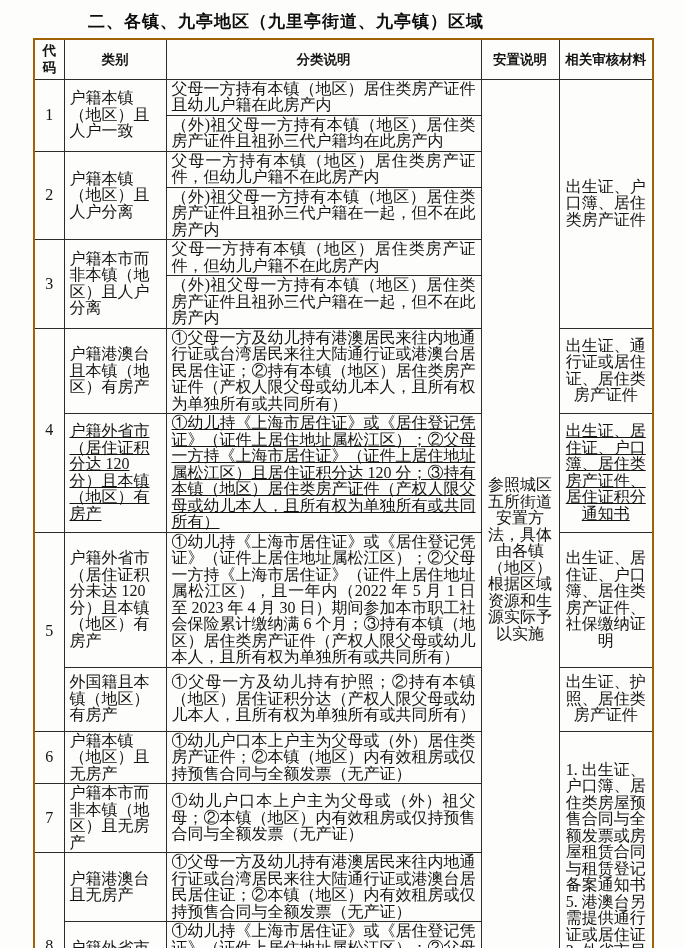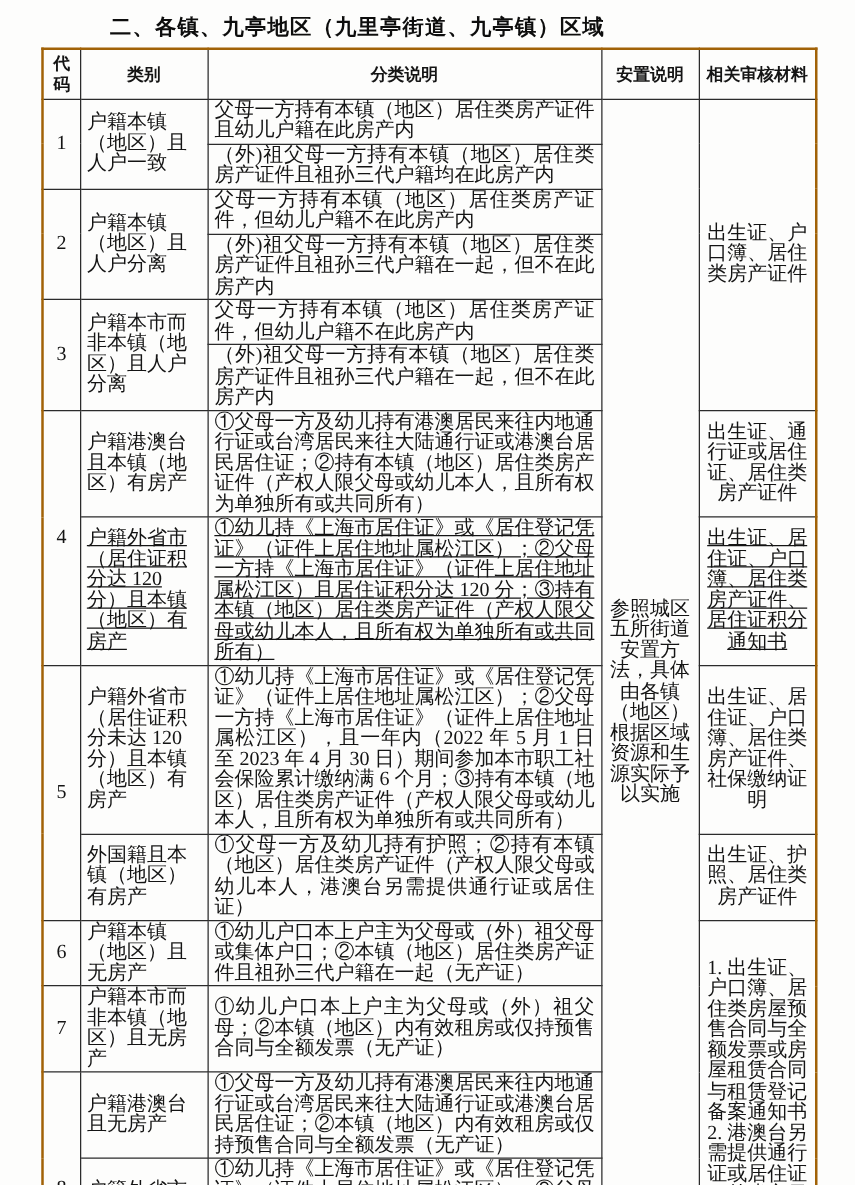--- a/index.html
+++ b/index.html
@@ -127,31 +127,31 @@
       </tr>
 
       <tr style="height:118px;">
         <td class="code" rowspan="2">5</td>
         <td class="cat">户籍外省市（居住证积分未达 120 分）且本镇（地区）有房产</td>
         <td class="desc">①幼儿持《上海市居住证》或《居住登记凭证》（证件上居住地址属松江区）；②父母一方持《上海市居住证》（证件上居住地址属松江区），且一年内（2022 年 5 月 1 日至 2023 年 4 月 30 日）期间参加本市职工社会保险累计缴纳满 6 个月；③持有本镇（地区）居住类房产证件（产权人限父母或幼儿本人，且所有权为单独所有或共同所有）</td>
         <td class="mat">出生证、居住证、户口簿、居住类房产证件、社保缴纳证明</td>
       </tr>
       <tr style="height:64px;margin-left:12px;">
         <td class="cat">外国籍且本镇（地区）有房产</td>
-        <td class="desc">①父母一方及幼儿持有护照；②持有本镇（地区）居住类房产证件（产权人限父母或幼儿本人，港澳台另需提供通行证或居住证）</td>
+        <td class="desc">①父母一方及幼儿持有护照；②持有本镇（地区）居住证积分达（产权人限父母或幼儿本人，且所有权为单独所有或共同所有）</td>
         <td class="mat">出生证、护照、居住类房产证件</td>
       </tr>
 
       <tr style="height:48px;">
         <td class="code">6</td>
         <td class="cat">户籍本镇（地区）且无房产</td>
-        <td class="desc">①幼儿户口本上户主为父母或（外）祖父母或集体户口；②本镇（地区）居住类房产证件且祖孙三代户籍在一起（无产证）</td>
+        <td class="desc">①幼儿户口本上户主为父母或（外）居住类房产证件；②本镇（地区）内有效租房或仅持预售合同与全额发票（无产证）</td>
         <td class="mat" rowspan="4">
           <div class="mat-item">1. 出生证、户口簿、居住类房屋预售合同与全额发票或房屋租赁合同与租赁登记备案通知书</div>
-          <div class="mat-item">2. 港澳台另需提供通行证或居住证</div>
+          <div class="mat-item">5. 港澳台另需提供通行证或居住证</div>
           <div class="mat-item">3. 外省市另需提供居住证、居住证积分通知书</div>
         </td>
       </tr>
 
       <tr style="height:54px;">
         <td class="code">7</td>
         <td class="cat">户籍本市而非本镇（地区）且无房产</td>
         <td class="desc">①幼儿户口本上户主为父母或（外）祖父母；②本镇（地区）内有效租房或仅持预售合同与全额发票（无产证）</td>
       </tr>
 

